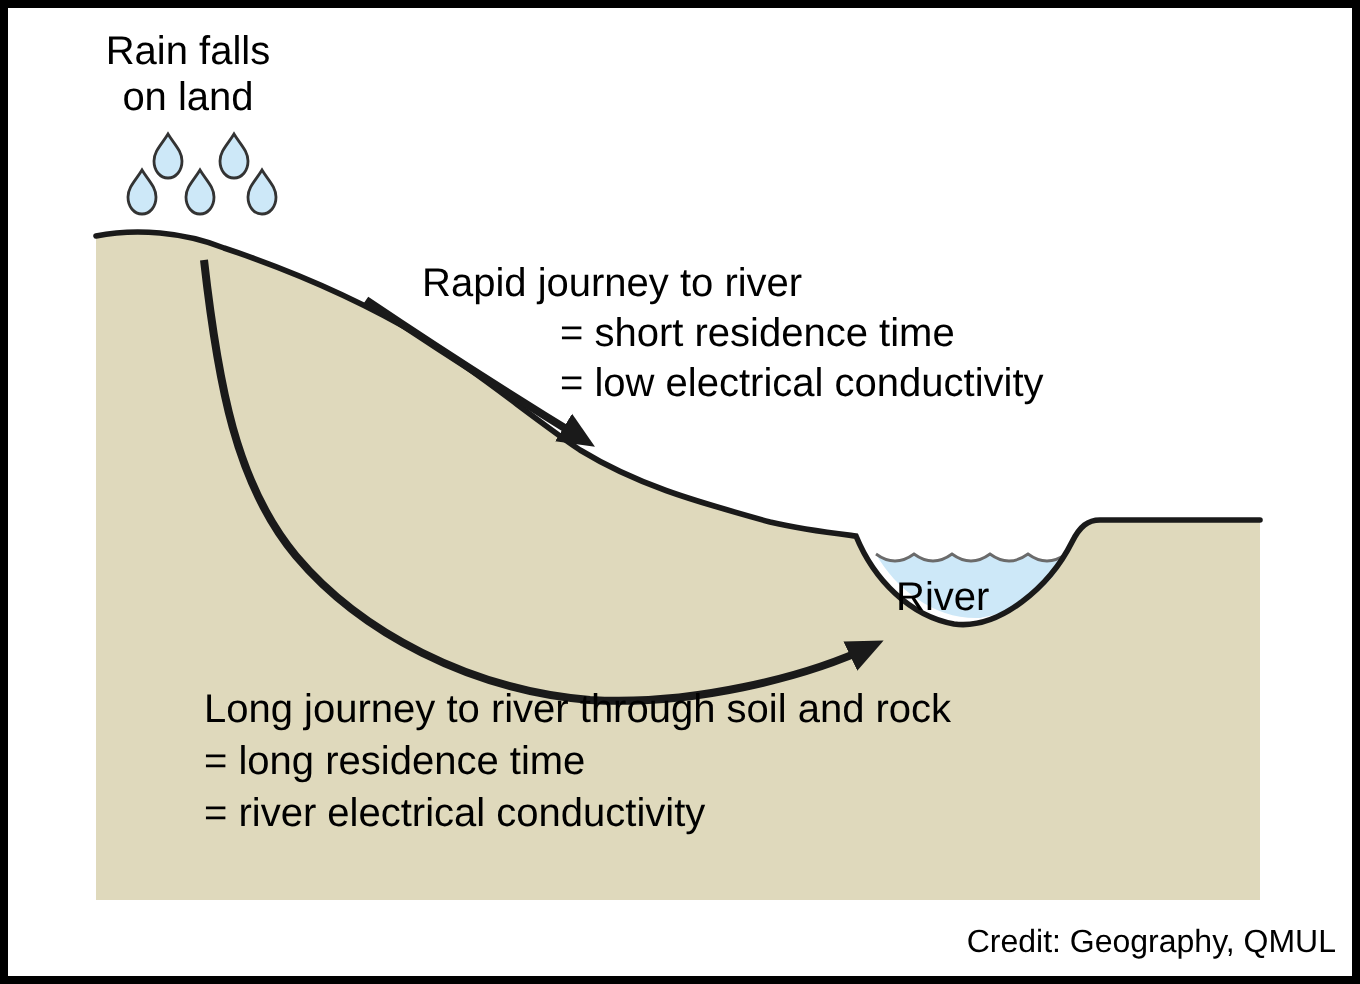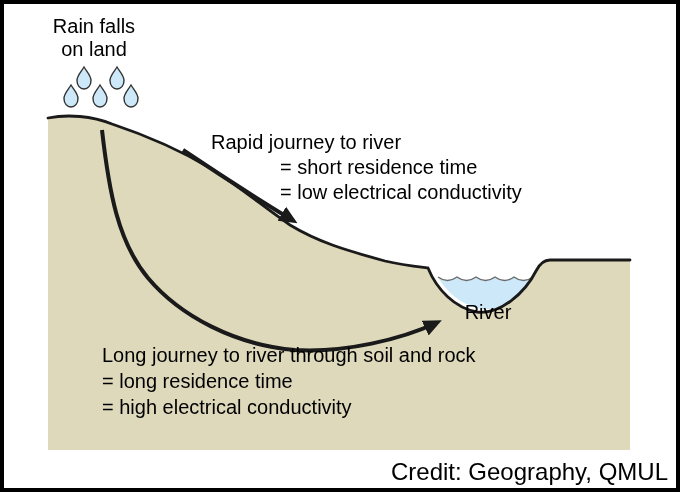--- a/index.html
+++ b/index.html
@@ -35,27 +35,27 @@
   .rain-label {
     left: 36px; top: 15px; width: 116px;
     text-align: center;
     line-height: 23px;
   }
   .rapid-label { left: 211px; top: 130px; }
   .rapid-label .indent { margin-left: 69px; }
   .long-label { left: 102px; top: 342px; line-height: 26px; }
   .long-label .indent { }
   .river-label {
-    left: 448px; top: 300px; width: 80px;
-    text-align: center;
+    left: 448px; top: 287px; width: 80px;
+    text-align: left;
   }
   .credit-label {
     right: 12px; top: 459px;
     text-align: right;
-    font-size: 24px;
+    font-size: 16px;
   }
   .land-outline, .water-wave, .arrow-path { fill: none; }
   .land-outline { stroke: #1a1a1a; stroke-width: 2.8; stroke-linecap: round; }
   .water-wave  { stroke: #6b6b6b; stroke-width: 1.4; }
   .arrow-path  { stroke: #1a1a1a; stroke-width: 4; stroke-linecap: butt; }
   .drop { stroke: #333; stroke-width: 1.4; }
 </style>
 </head>
 <body>
 
@@ -120,21 +120,21 @@
 
   <div class="label rapid-label">
     <div>Rapid journey to river</div>
     <div class="indent">= short residence time</div>
     <div class="indent">= low electrical conductivity</div>
   </div>
 
   <div class="label long-label">
     <div>Long journey to river through soil and rock</div>
     <div class="indent">= long residence time</div>
-    <div class="indent">= high electrical conductivity</div>
+    <div class="indent">= river electrical conductivity</div>
   </div>
 
   <div class="label river-label">River</div>
 
   <div class="label credit-label">Credit: Geography, QMUL</div>
 
   <div class="frame-border"></div>
 </div>
 
 </body></html>

